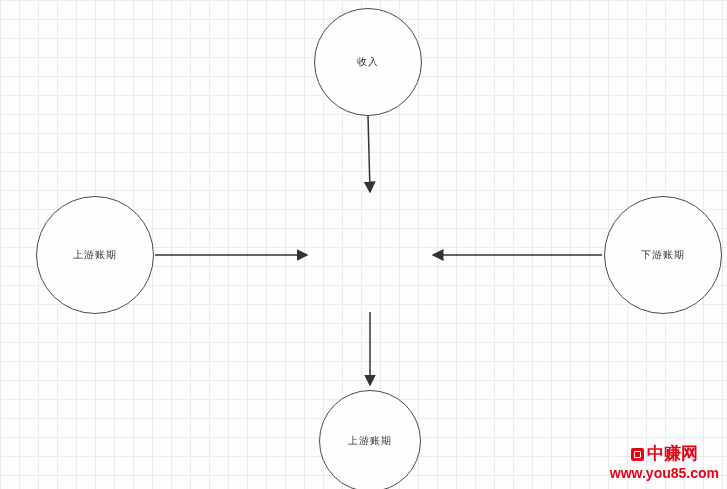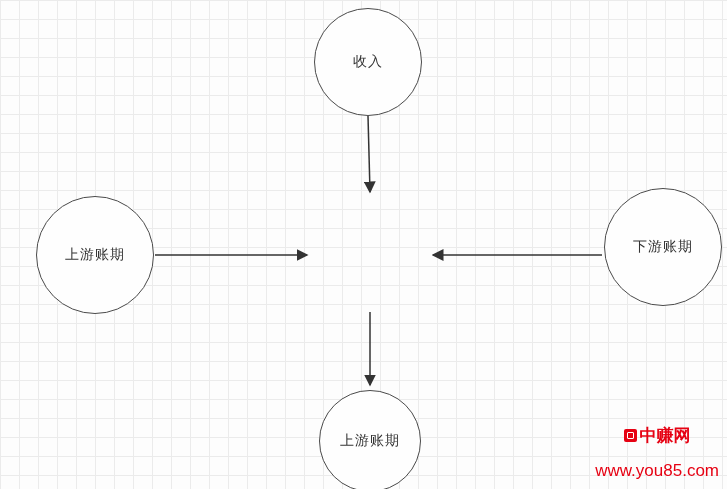--- a/index.html
+++ b/index.html
@@ -32,21 +32,21 @@
     z-index: 2;
     border: 1.5px solid #4a4a4a;
     border-radius: 50%;
     background: #fefefe;
     display: flex;
     align-items: center;
     justify-content: center;
     box-sizing: border-box;
   }
   .node-label {
-    font-size: 14px;
+    font-size: 10px;
     color: #333333;
     letter-spacing: 1px;
     white-space: nowrap;
     font-family: Liberation Serif, serif;
   }
   .watermark {
     position: absolute;
     right: 8px;
     bottom: 8px;
     z-index: 3;
@@ -75,24 +75,24 @@
     border: 1.5px solid #ffffff;
     border-radius: 1px;
     box-sizing: border-box;
   }
   .wm-name {
     font-size: 17px;
     font-weight: bold;
     color: #e60213;
   }
   .wm-url {
-    font-size: 17px;
-    font-weight: normal;
+    font-size: 14px;
+    font-weight: bold;
     color: #e60213;
-    margin-top: 16px;
+    margin-top: 1px;
   }
 </style>
 </head>
 <body>
 
 <div class="canvas">
 
   <svg class="edges" viewBox="0 0 727 489" xmlns="http://www.w3.org/2000/svg">
     <defs>
       <marker id="arrow" markerWidth="8" markerHeight="8" refX="7" refY="4" orient="auto" markerUnits="strokeWidth">
@@ -107,21 +107,21 @@
 
   <div class="node" style="left:314px; top:8px; width:108px; height:108px;">
     <span class="node-label">收入</span>
   </div>
 
 
   <div class="node" style="left:36px; top:196px; width:118px; height:118px;">
     <span class="node-label">上游账期</span>
   </div>
 
-  <div class="node" style="left:604px; top:188px; width:118px; height:118px;">
+  <div class="node" style="left:604px; top:196px; width:118px; height:118px;">
     <span class="node-label">下游账期</span>
   </div>
 
   <div class="node" style="left:319px; top:390px; width:102px; height:102px;">
     <span class="node-label">上游账期</span>
   </div>
 
   <div class="watermark">
     <div class="wm-name-row">
       <span class="wm-logo"></span>

